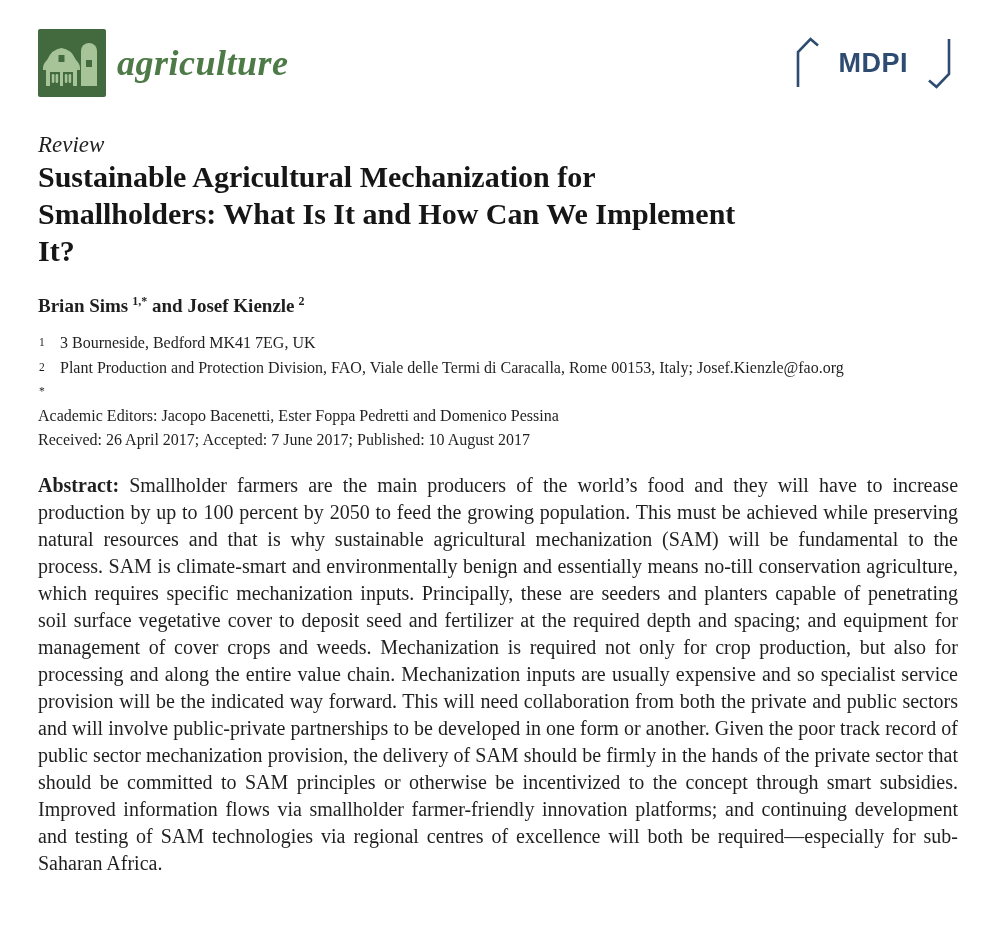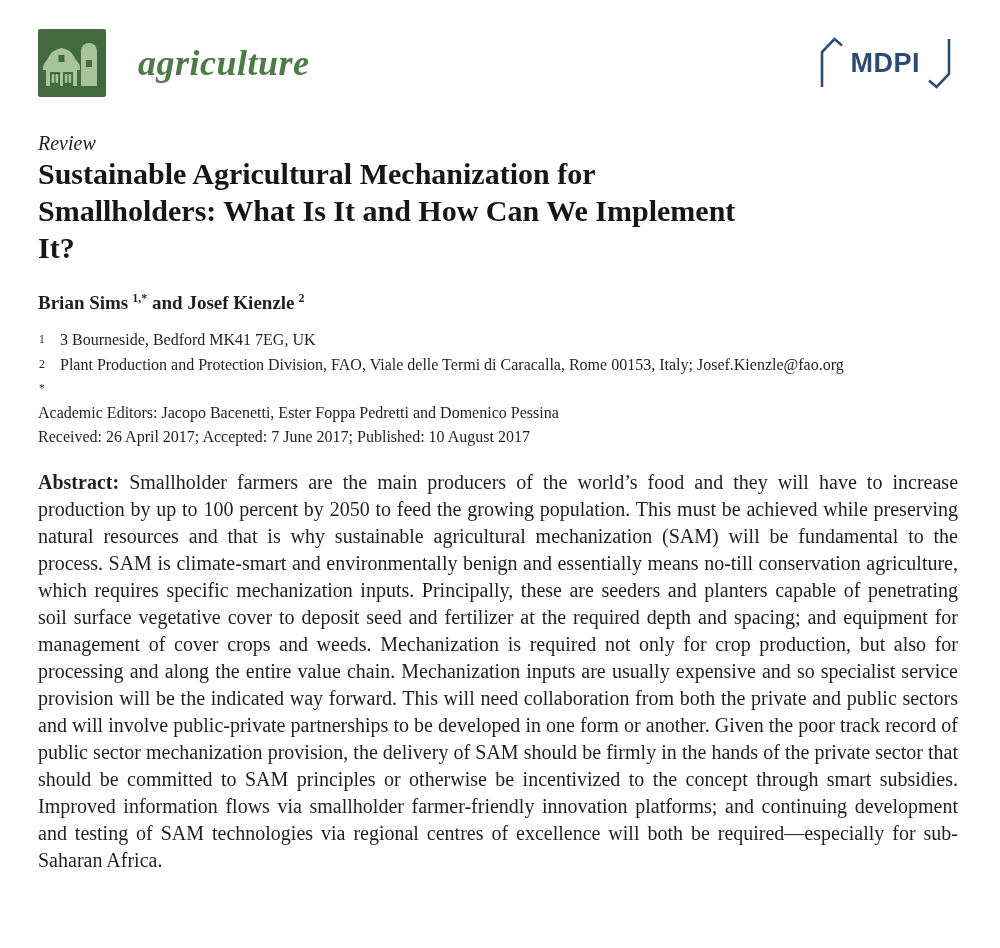--- a/index.html
+++ b/index.html
@@ -23,31 +23,31 @@
   .masthead{display:flex;justify-content:space-between;align-items:center;height:70px;}
   .journal-brand{display:flex;align-items:center;}
   .journal-logo{
     width:68px;height:68px;background:var(--logo-green,#426a3e);
     border-radius:2px;display:flex;align-items:center;justify-content:center;flex:0 0 auto;
   }
   .journal-logo svg .fg{fill:var(--logo-light-green,#a6c498);}
   .journal-logo svg .dg{fill:var(--logo-green,#426a3e);}
   .journal-name{
     font-size:36px;font-style:italic;font-weight:700;
-    color:var(--journal-name-green,#4d7a47);margin-left:32px;letter-spacing:.5px;
+    color:var(--journal-name-green,#4d7a47);margin-left:11px;letter-spacing:.5px;
   }
-  .mdpi-logo{display:flex;align-items:center;gap:8px;margin-right:6px;}
+  .mdpi-logo{display:flex;align-items:center;gap:20px;margin-right:6px;}
   .mdpi-logo svg{stroke:var(--mdpi-navy,#2e4b72);}
   .mdpi-wordmark{
     font-family:"Liberation Sans","DejaVu Sans",sans-serif;
     font-weight:700;font-size:27px;color:var(--mdpi-navy,#2e4b72);letter-spacing:.5px;
   }
 
   
-  .article-type{margin-top:34px;font-size:20px;font-style:italic;}
+  .article-type{margin-top:34px;font-size:23px;font-style:italic;}
   .article-title{
     font-size:30px;line-height:37px;font-weight:700;
     max-width:700px;color:#161616;
   }
   .authors-line{margin-top:25px;font-size:19px;font-weight:700;}
   .author-sup{font-size:12px;margin-left:4px;font-weight:700;}
 
   
   .affiliation-list{margin-top:14px;font-size:16px;line-height:24.5px;max-width:905px;}
   .affiliation{position:relative;padding-left:22px;}

